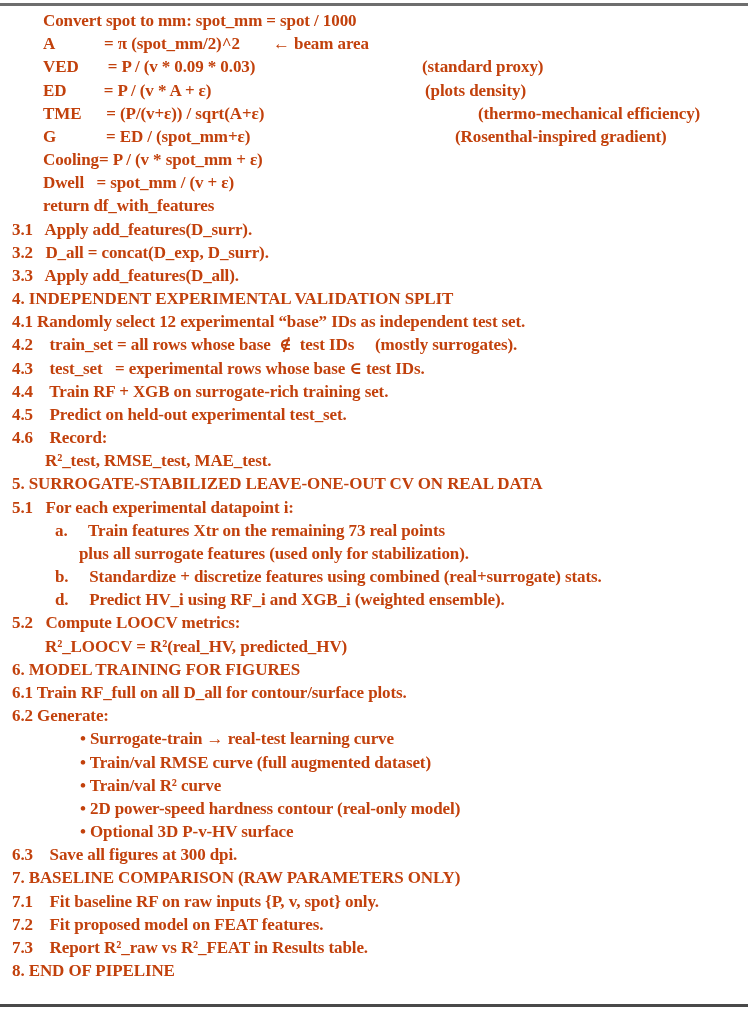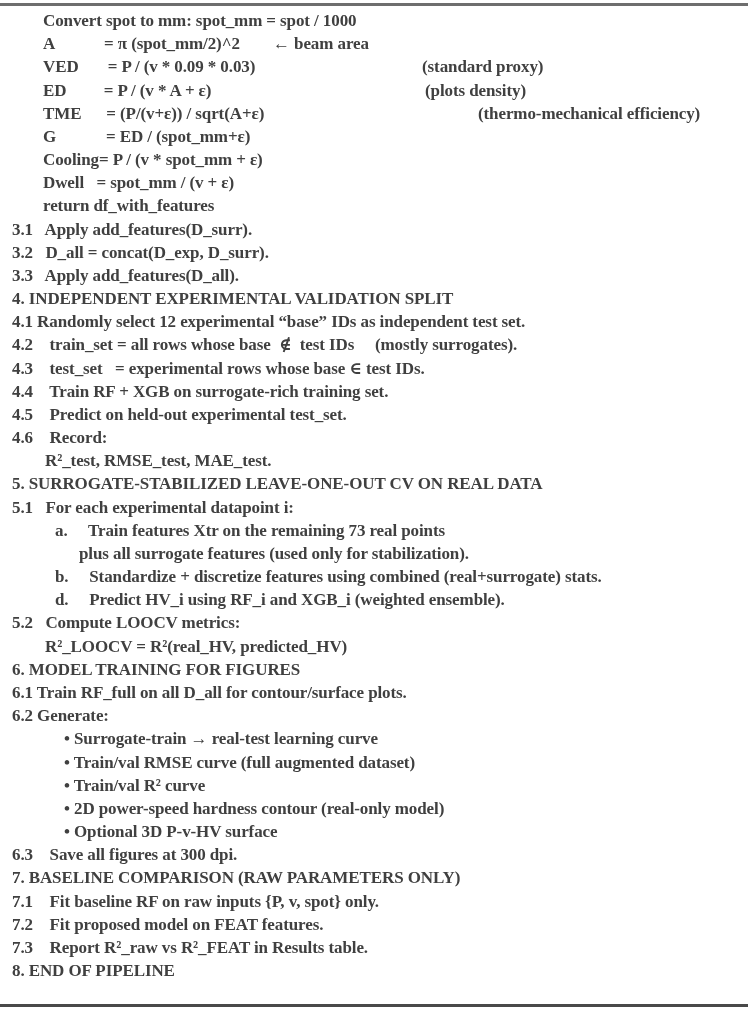--- a/index.html
+++ b/index.html
@@ -18,47 +18,47 @@
   .content {
     position: absolute; top: 9px; left: 0; width: 748px;
   }
   .ln {
     position: relative;
     white-space: pre;
     height: 23.18px;
     line-height: 23.18px;
     font-size: 17px;
     font-weight: 700;
-    color: #404040;
+    color: #c2410c;
     letter-spacing: -0.1px;
   }
   .sec, .num { padding-left: 12px; }
   .code   { padding-left: 43px; }
   .sub    { padding-left: 45px; }
   .alpha  { padding-left: 55px; }
   .cont   { padding-left: 79px; }
-  .bullet { padding-left: 64px; }
+  .bullet { padding-left: 80px; }
   .cmt { position: absolute; top: 0; white-space: pre; }
   .c-std    { left: 422px; }
   .c-energy { left: 425px; }
   .c-tme    { left: 435px; margin-left: 43px; }
   .c-ros    { left: 455px; }
 </style>
 </head>
 <body>
 
 <div class="rule rule-top"></div>
 
 <div class="content">
   <div class="ln code"><span>Convert spot to mm: spot_mm = spot / 1000</span></div>
   <div class="ln code"><span>A            = π (spot_mm/2)^2        ← beam area</span></div>
   <div class="ln code"><span>VED       = P / (v * 0.09 * 0.03)</span><span class="cmt c-std">(standard proxy)</span></div>
   <div class="ln code"><span>ED         = P / (v * A + ε)</span><span class="cmt c-energy">(plots density)</span></div>
   <div class="ln code"><span>TME      = (P/(v+ε)) / sqrt(A+ε)</span><span class="cmt c-tme">(thermo-mechanical efficiency)</span></div>
-  <div class="ln code"><span>G            = ED / (spot_mm+ε)</span></div>
+  <div class="ln code"><span>G            = ED / (spot_mm+ε)</span><span class="cmt c-ros">(Rosenthal-inspired gradient)</span></div>
   <div class="ln code"><span>Cooling= P / (v * spot_mm + ε)</span></div>
   <div class="ln code"><span>Dwell   = spot_mm / (v + ε)</span></div>
   <div class="ln code"><span>return df_with_features</span></div>
   <div class="ln num"><span>3.1   Apply add_features(D_surr).</span></div>
   <div class="ln num"><span>3.2   D_all = concat(D_exp, D_surr).</span></div>
   <div class="ln num"><span>3.3   Apply add_features(D_all).</span></div>
   <div class="ln sec"><span>4. INDEPENDENT EXPERIMENTAL VALIDATION SPLIT</span></div>
   <div class="ln num"><span>4.1 Randomly select 12 experimental “base” IDs as independent test set.</span></div>
   <div class="ln num"><span>4.2    train_set = all rows whose base  ∉  test IDs     (mostly surrogates).</span></div>
   <div class="ln num"><span>4.3    test_set   = experimental rows whose base ∈ test IDs.</span></div>

